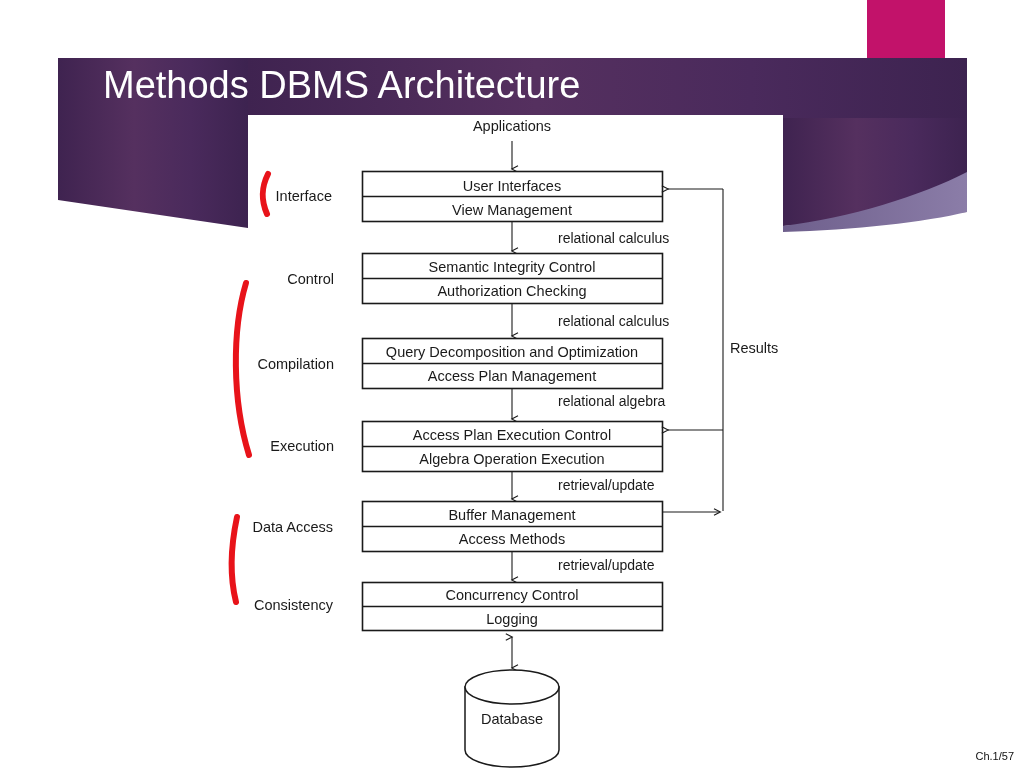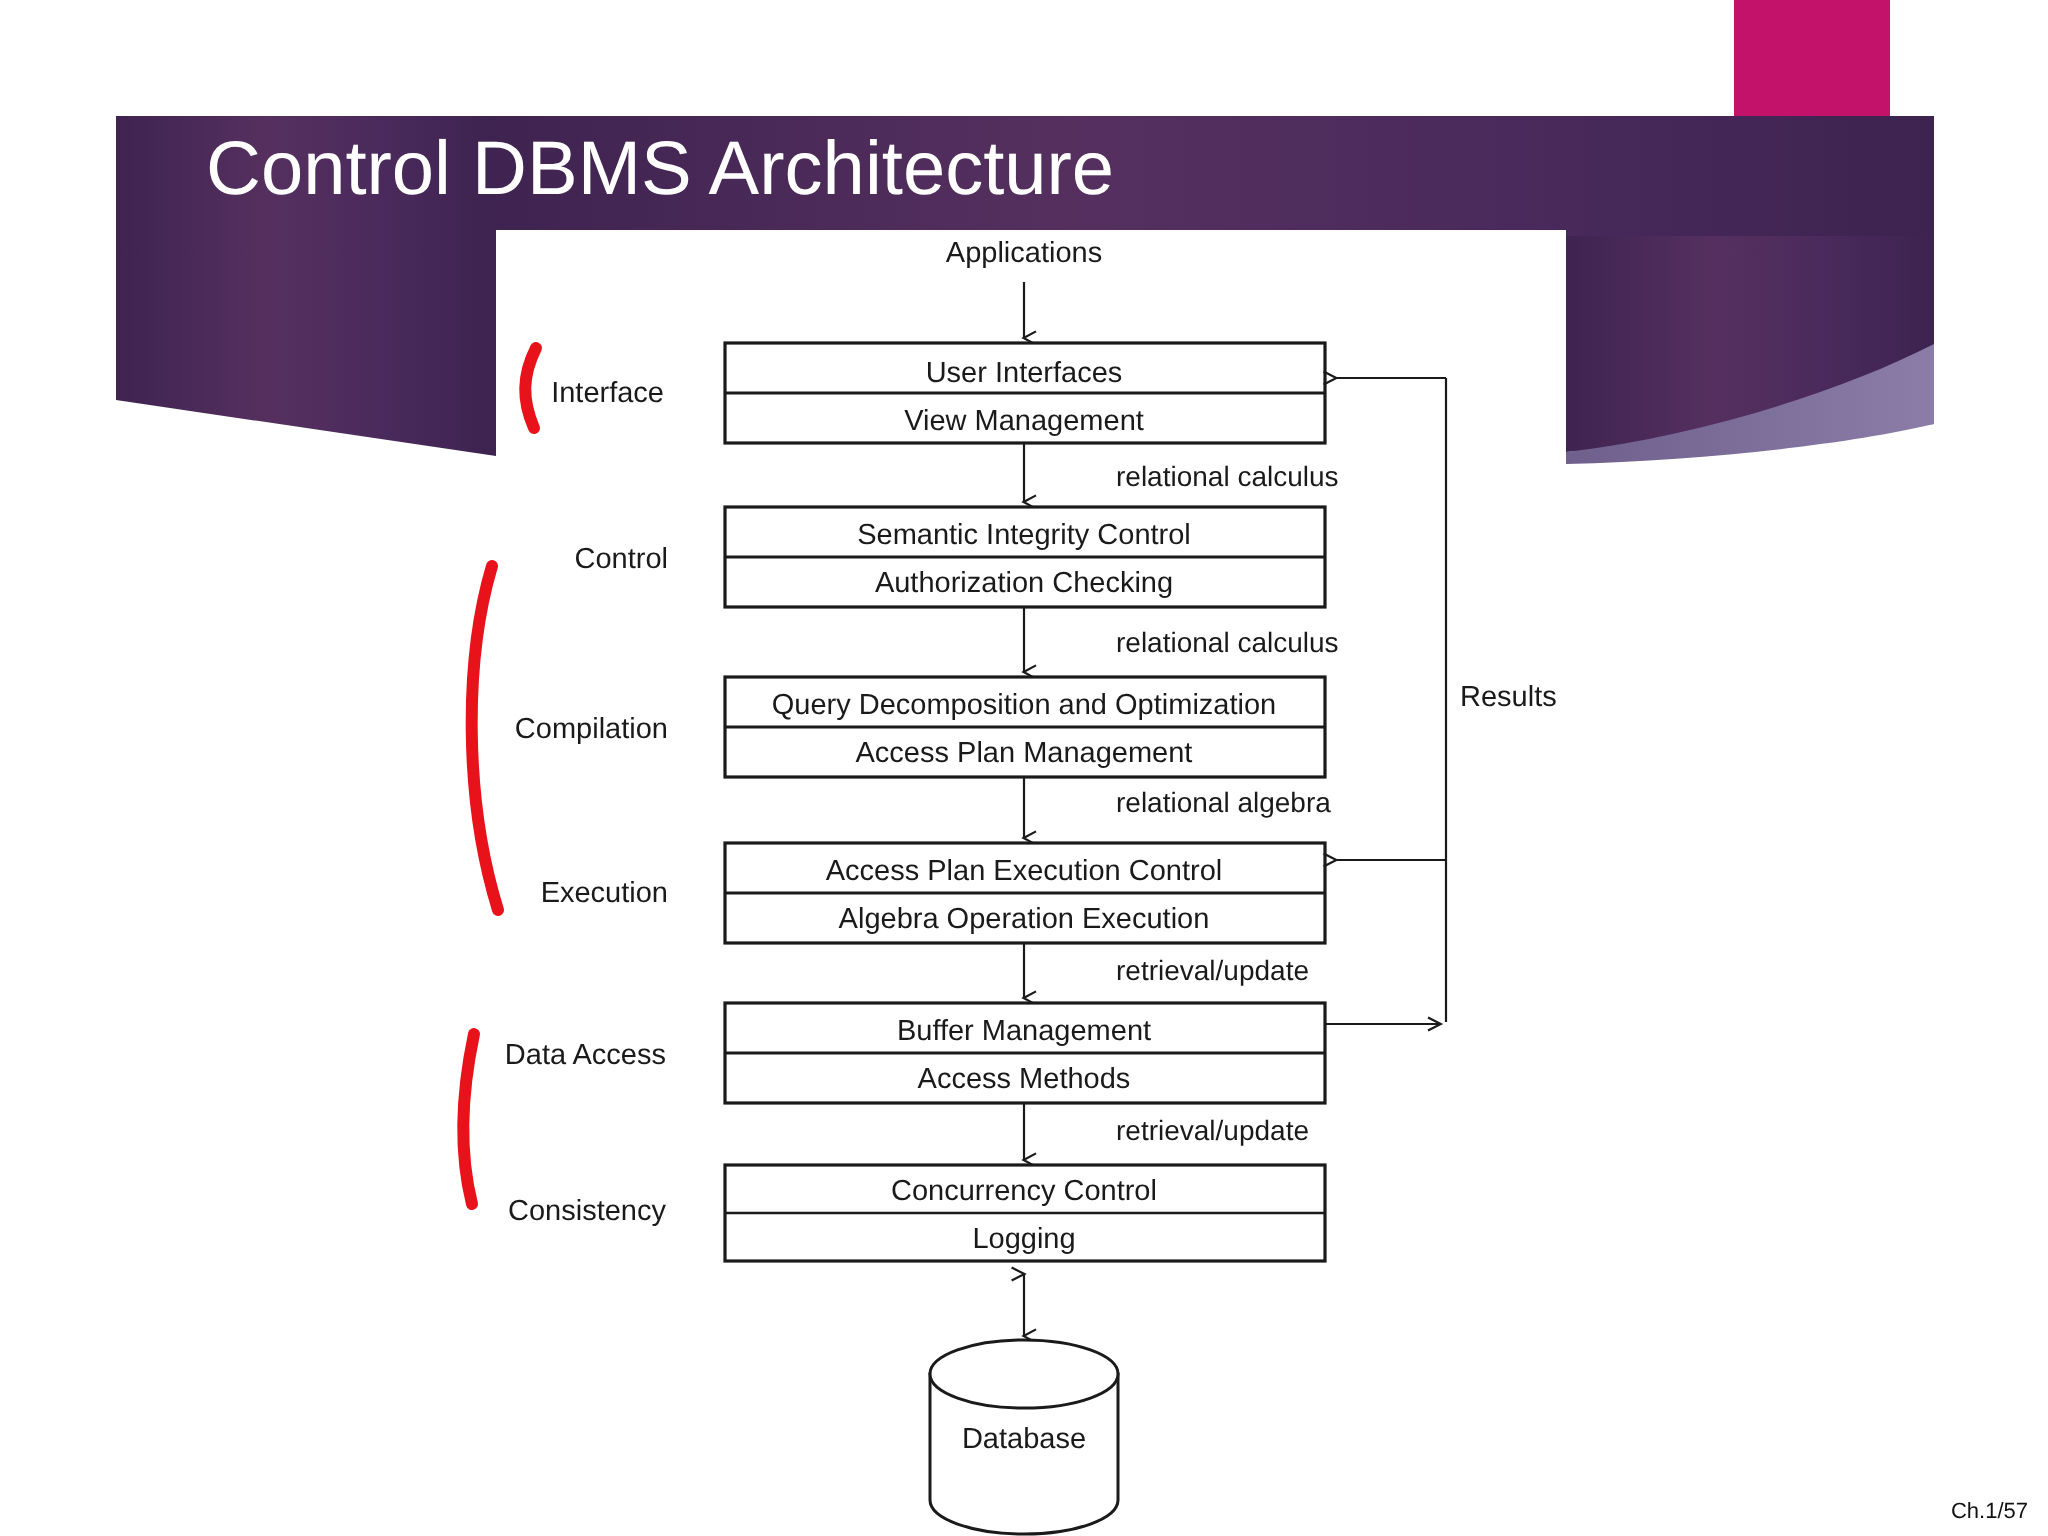--- a/index.html
+++ b/index.html
@@ -82,21 +82,21 @@
       <polygon points="248,58 967,58 967,118 248,118" fill="url(#gradPurple)"></polygon>
 
       <polygon points="783,118 967,118 967,212 783,226" fill="url(#gradPurple)"></polygon>
 
       <path d="M783,226 C850,218 920,196 967,172 L967,212 C925,222 855,230 783,232 Z" fill="url(#gradSwoosh)"></path>
     </svg>
   </div>
 
   <div class="content-panel"></div>
 
-  <div class="title">Control DBMS Architecture</div>
+  <div class="title">Methods DBMS Architecture</div>
 
   <div class="diagram">
     <svg width="1024" height="768" viewBox="0 0 1024 768" xmlns="http://www.w3.org/2000/svg">
       <defs>
         <marker id="arrowDown" markerWidth="9" markerHeight="9" refX="4.5" refY="7.2" orient="auto" markerUnits="userSpaceOnUse">
           <path d="M1.2,1.2 L4.5,7.4 L7.8,1.2" fill="none" stroke="#1a1a1a" stroke-width="1.1"></path>
         </marker>
         <marker id="arrowUp" markerWidth="9" markerHeight="9" refX="4.5" refY="1.8" orient="auto" markerUnits="userSpaceOnUse">
           <path d="M1.2,8 L4.5,1.6 L7.8,8" fill="none" stroke="#1a1a1a" stroke-width="1.1"></path>
         </marker>

